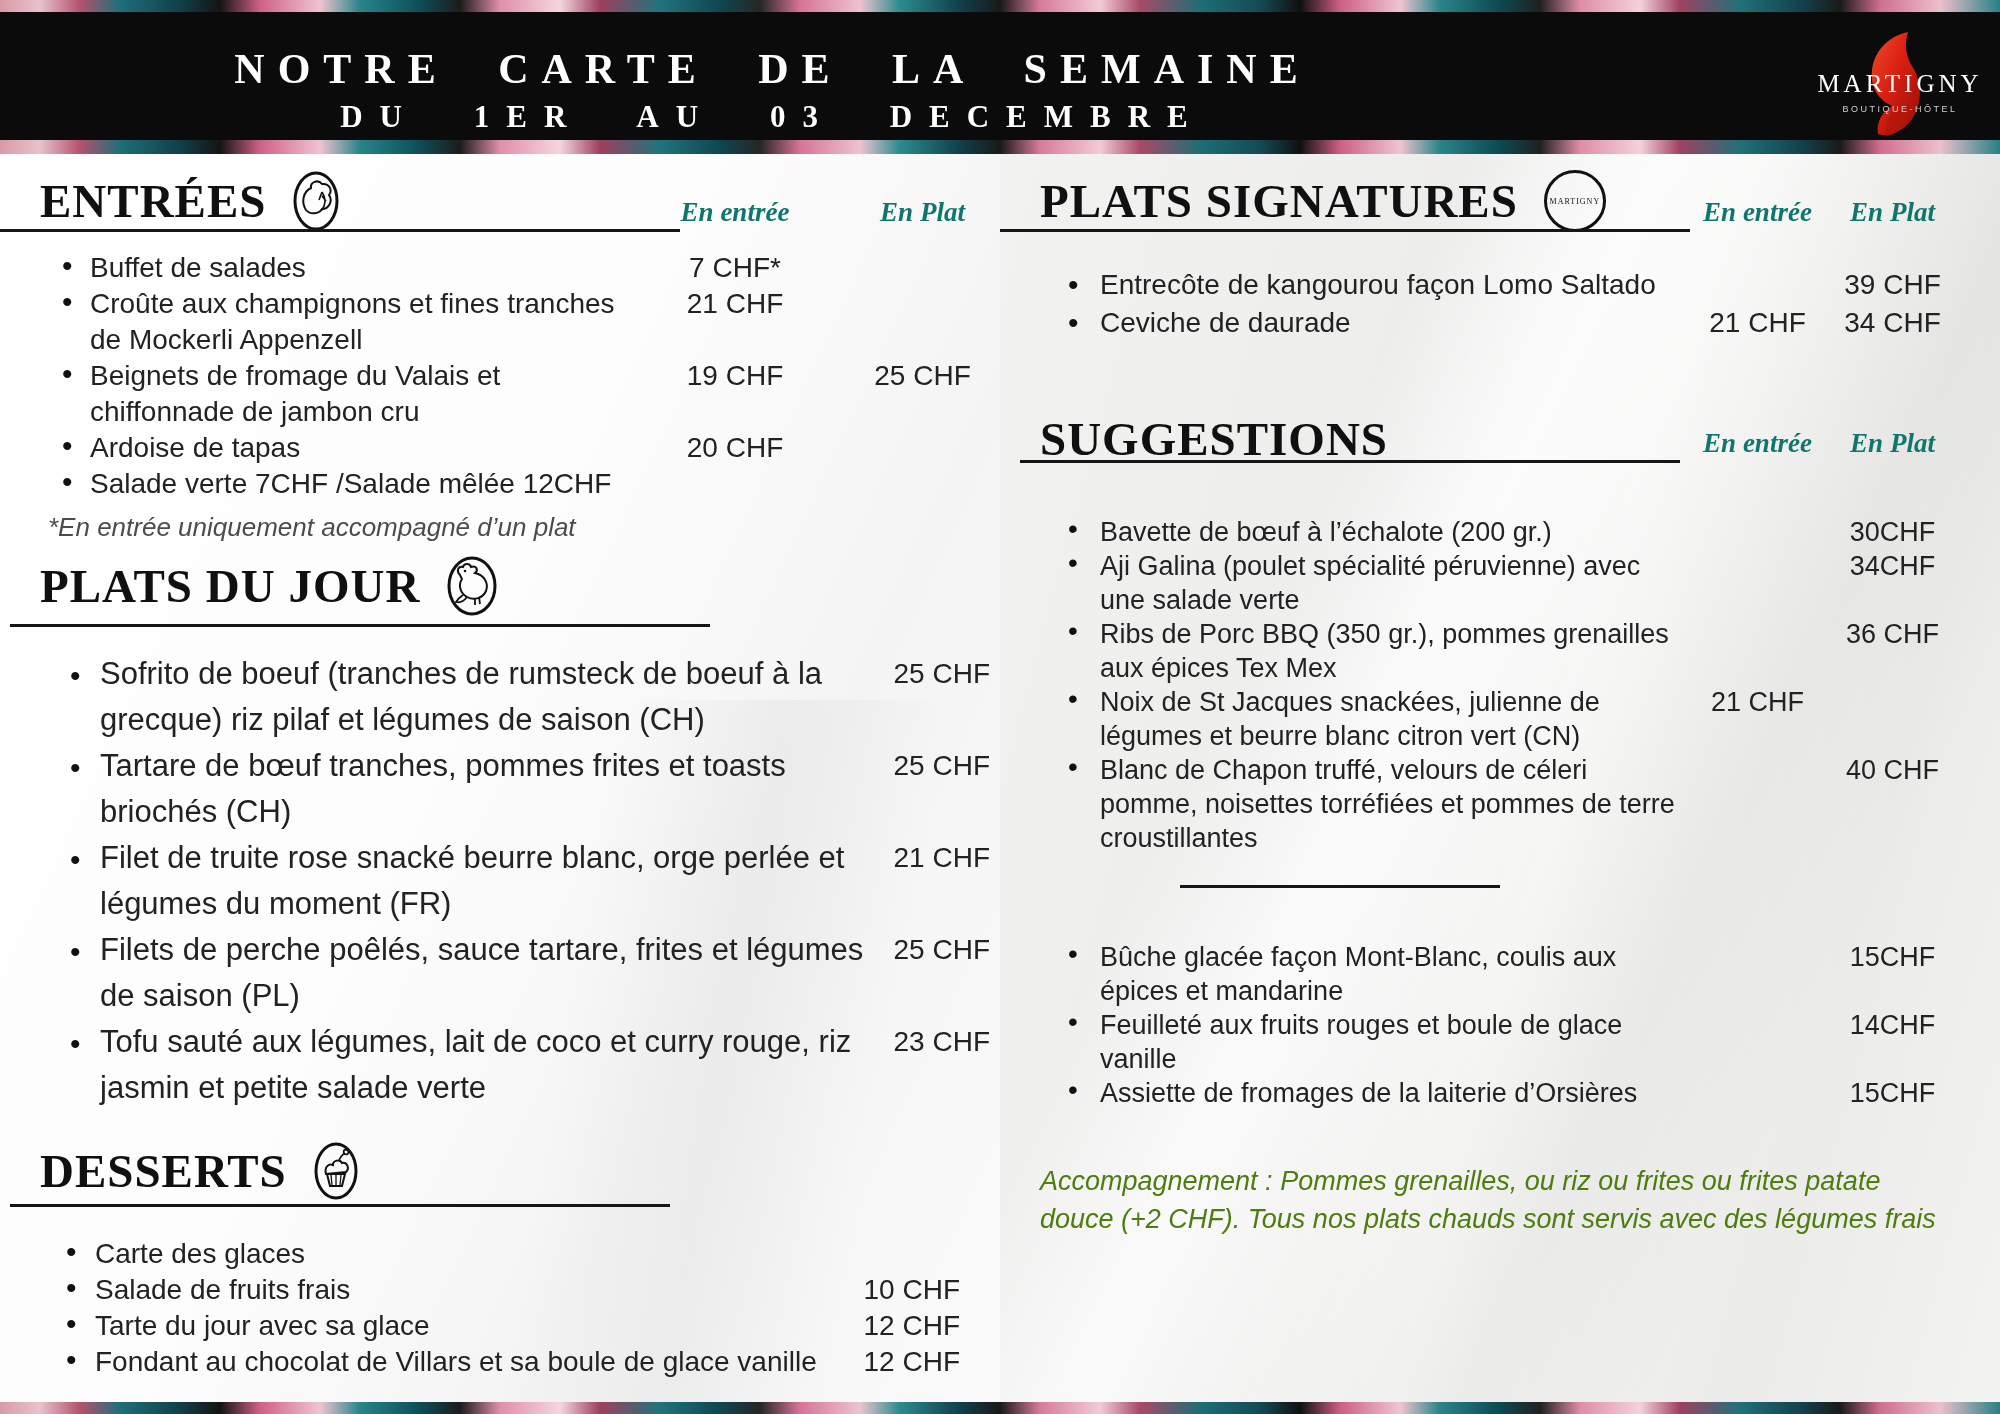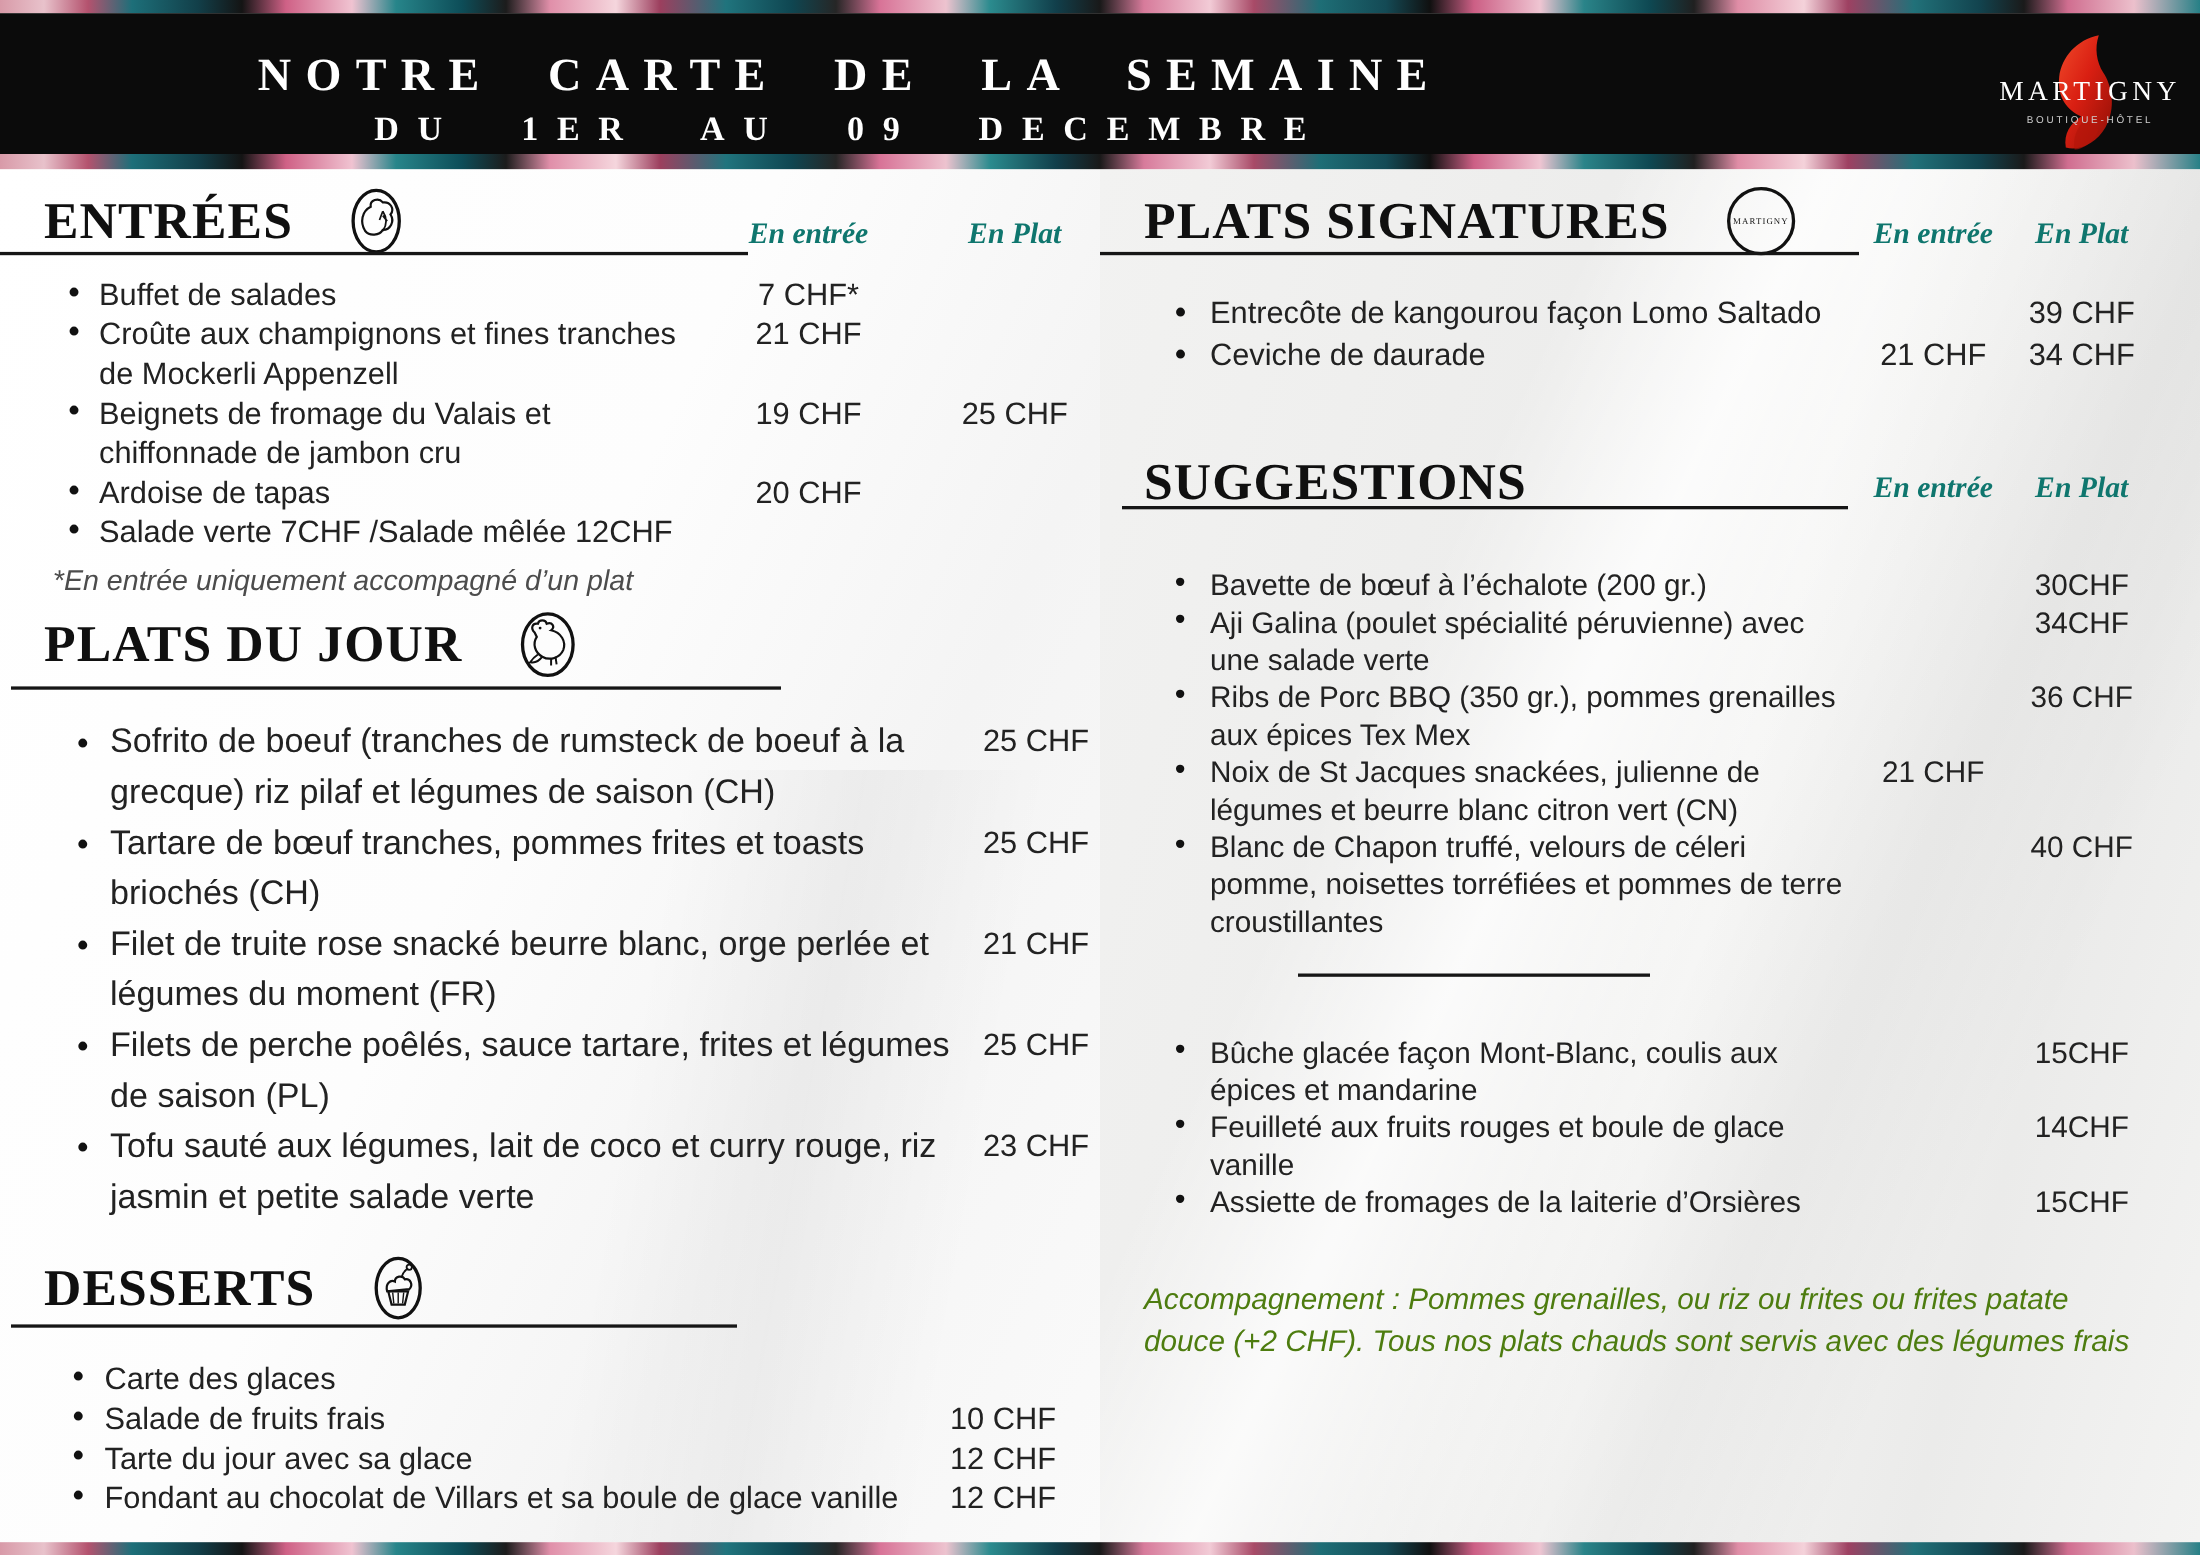--- a/index.html
+++ b/index.html
@@ -53,21 +53,21 @@
   .col-left{position:absolute;left:40px;top:170px;width:975px;}
   .col-right{position:absolute;left:1040px;top:170px;width:920px;}
   
   .sec-head{position:relative;}
   .sec-head::after{content:"";position:absolute;bottom:0;height:3px;background:#161616;}
   .sec-title{font-family:"Liberation Serif",serif;font-weight:700;color:#101010;
     font-size:47px;letter-spacing:1px;line-height:1;}
   .head-grid{display:grid;align-items:end;}
   .head-grid-l{grid-template-columns:600px 190px 185px;}
   .head-grid-r{grid-template-columns:650px 135px 135px;}
-  .title-cell{display:flex;align-items:center;gap:52px;}
+  .title-cell{display:flex;align-items:center;gap:26px;}
   .col-label{font-family:"Liberation Serif",serif;font-style:italic;font-weight:700;
     font-size:27px;color:#0f766e;text-align:center;padding-bottom:4px;}
   
   .u-entrees::after{left:-40px;width:680px;}
   .u-plats::after{left:-30px;width:700px;}
   .u-desserts::after{left:-30px;width:660px;}
   .u-signatures::after{left:-40px;width:690px;}
   .u-suggestions::after{left:-20px;width:660px;}
   
   .rows{display:flex;flex-direction:column;}
@@ -118,21 +118,21 @@
 </head>
 <body>
 
 <div class="menu">
 
   <div class="art-strip strip-top"></div>
 
   <div class="banner">
     <div class="banner-text">
       <div class="banner-title">NOTRE CARTE DE LA SEMAINE</div>
-      <div class="banner-subtitle">DU 1ER AU 09 DECEMBRE</div>
+      <div class="banner-subtitle">DU 1ER AU 03 DECEMBRE</div>
     </div>
     <div class="logo">
       <svg width="176" height="124" viewBox="0 0 176 124">
         <defs>
           <linearGradient id="br" x1="0" y1="0" x2="1" y2="1">
             <stop offset="0" stop-color="#f04a2a"></stop>
               <stop offset=".45" stop-color="#d91f12"></stop>
               <stop offset="1" stop-color="#8f0f06"></stop>
           </linearGradient>
         </defs>

